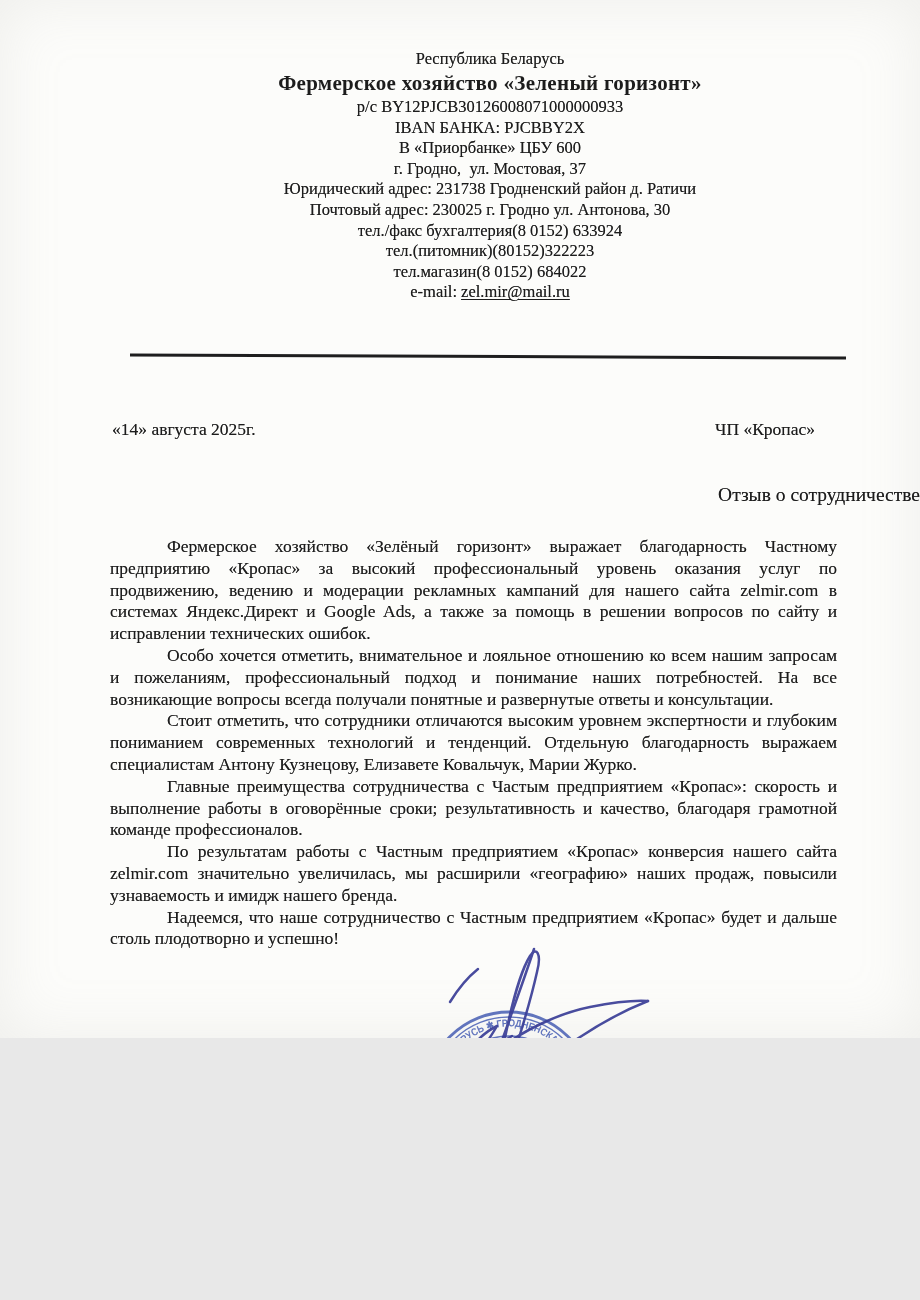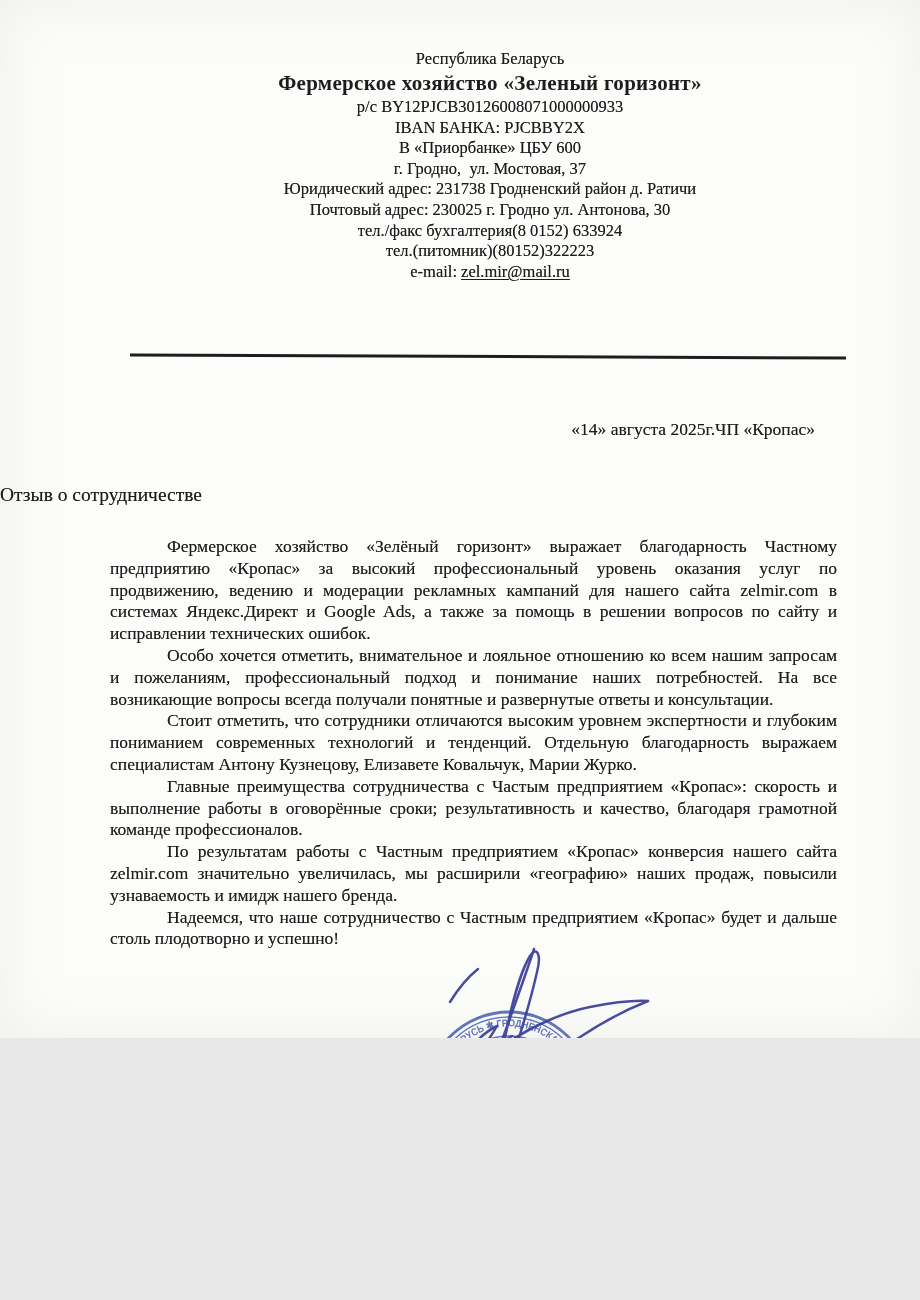--- a/index.html
+++ b/index.html
@@ -13,25 +13,25 @@
   .letterhead{position:absolute; top:48px; left:130px; width:720px; text-align:center;}
   .lh-country{font-size:16.5px; line-height:21px; text-shadow:0 0 .5px rgba(0,0,0,.55);}
   .lh-org{font-size:21px; font-weight:bold; line-height:28px; letter-spacing:.3px;}
   .lh-line{font-size:16.5px; line-height:20.6px; text-shadow:0 0 .5px rgba(0,0,0,.55);}
   .lh-email .email-val{text-decoration:underline; text-underline-offset:2px;}
   
   .rule{position:absolute; top:355px; left:130px; width:716px; height:3px;
         background:#1e1e1e; transform:rotate(.25deg);}
   
   .meta-row{position:absolute; top:419px; left:112px; right:105px;
-            display:flex; justify-content:flex-end;
+            display:flex; justify-content:space-between;
             font-size:17.5px; text-shadow:0 0 .5px rgba(0,0,0,.5);}
   
   .title{position:absolute; top:484px; left:0; right:0; margin:0;
-         text-align:left; font-size:19.5px; font-weight:normal;
+         text-align:right; font-size:19.5px; font-weight:normal;
          text-shadow:0 0 .5px rgba(0,0,0,.55);}
   
   .body-text{position:absolute; top:536px; left:110px; width:727px;
              font-size:17.5px; line-height:21.8px; text-align:justify;
              text-shadow:0 0 .45px rgba(0,0,0,.5);}
   .body-text p{margin:0; text-indent:57px;}
   
   .sig-role{position:absolute; top:1056px; left:205px; font-size:17.5px;
             text-shadow:0 0 .5px rgba(0,0,0,.5);}
   .sig-name{position:absolute; top:1056px; left:610px; font-size:17.5px;
@@ -54,20 +54,21 @@
     <div class="lh-country">Республика Беларусь</div>
     <div class="lh-org">Фермерское хозяйство «Зеленый горизонт»</div>
     <div class="lh-line">р/с BY12PJCB30126008071000000933</div>
     <div class="lh-line">IBAN БАНКА: PJCBBY2X</div>
     <div class="lh-line">В «Приорбанке» ЦБУ 600</div>
     <div class="lh-line">г. Гродно,&nbsp; ул. Мостовая, 37</div>
     <div class="lh-line">Юридический адрес: 231738 Гродненский район д. Ратичи</div>
     <div class="lh-line">Почтовый адрес: 230025 г. Гродно ул. Антонова, 30</div>
     <div class="lh-line">тел./факс бухгалтерия(8 0152) 633924</div>
     <div class="lh-line">тел.(питомник)(80152)322223</div>
+    <div class="lh-line">тел.магазин(8 0152) 684022</div>
     <div class="lh-line lh-email">
       <span>e-mail:</span>
       <span class="email-val">zel.mir@mail.ru</span>
     </div>
   </header>
 
   <div class="rule"></div>
 
   <div class="meta-row">
     <span>«14» августа 2025г.</span>

